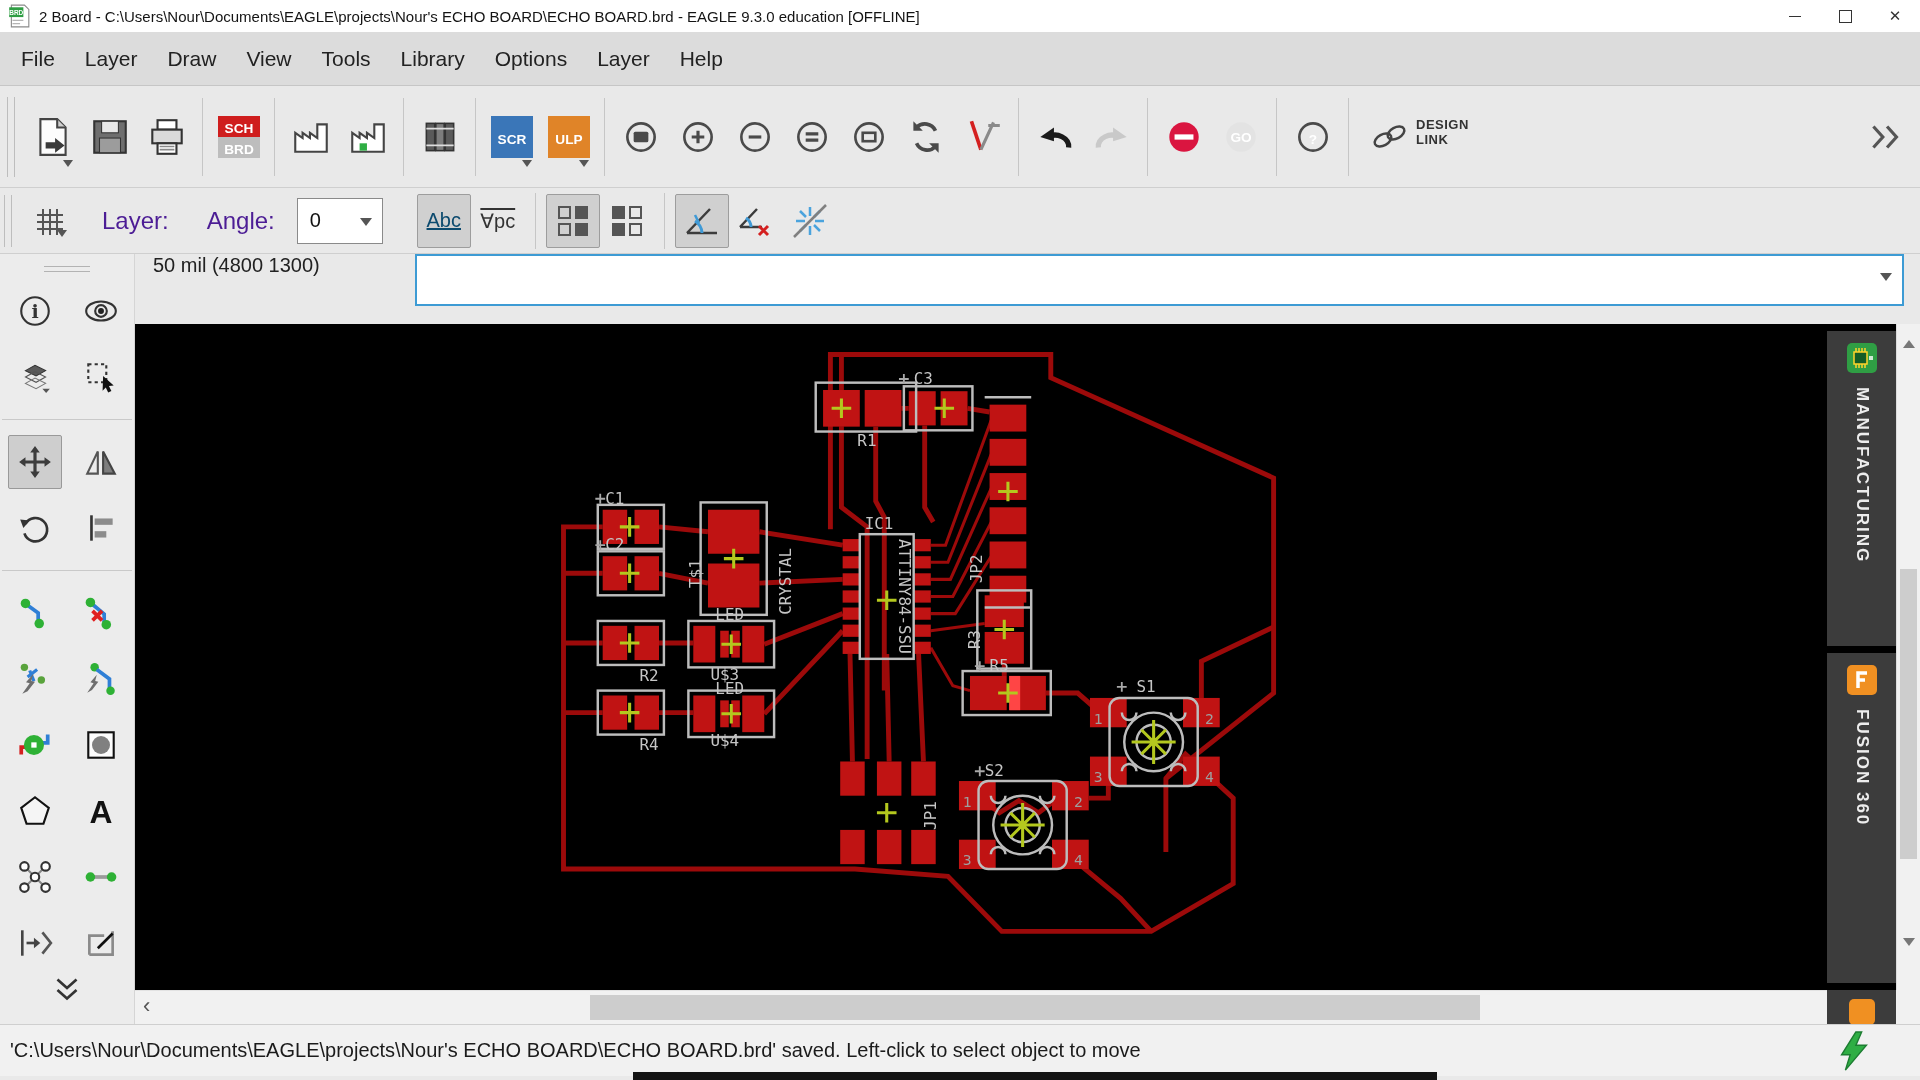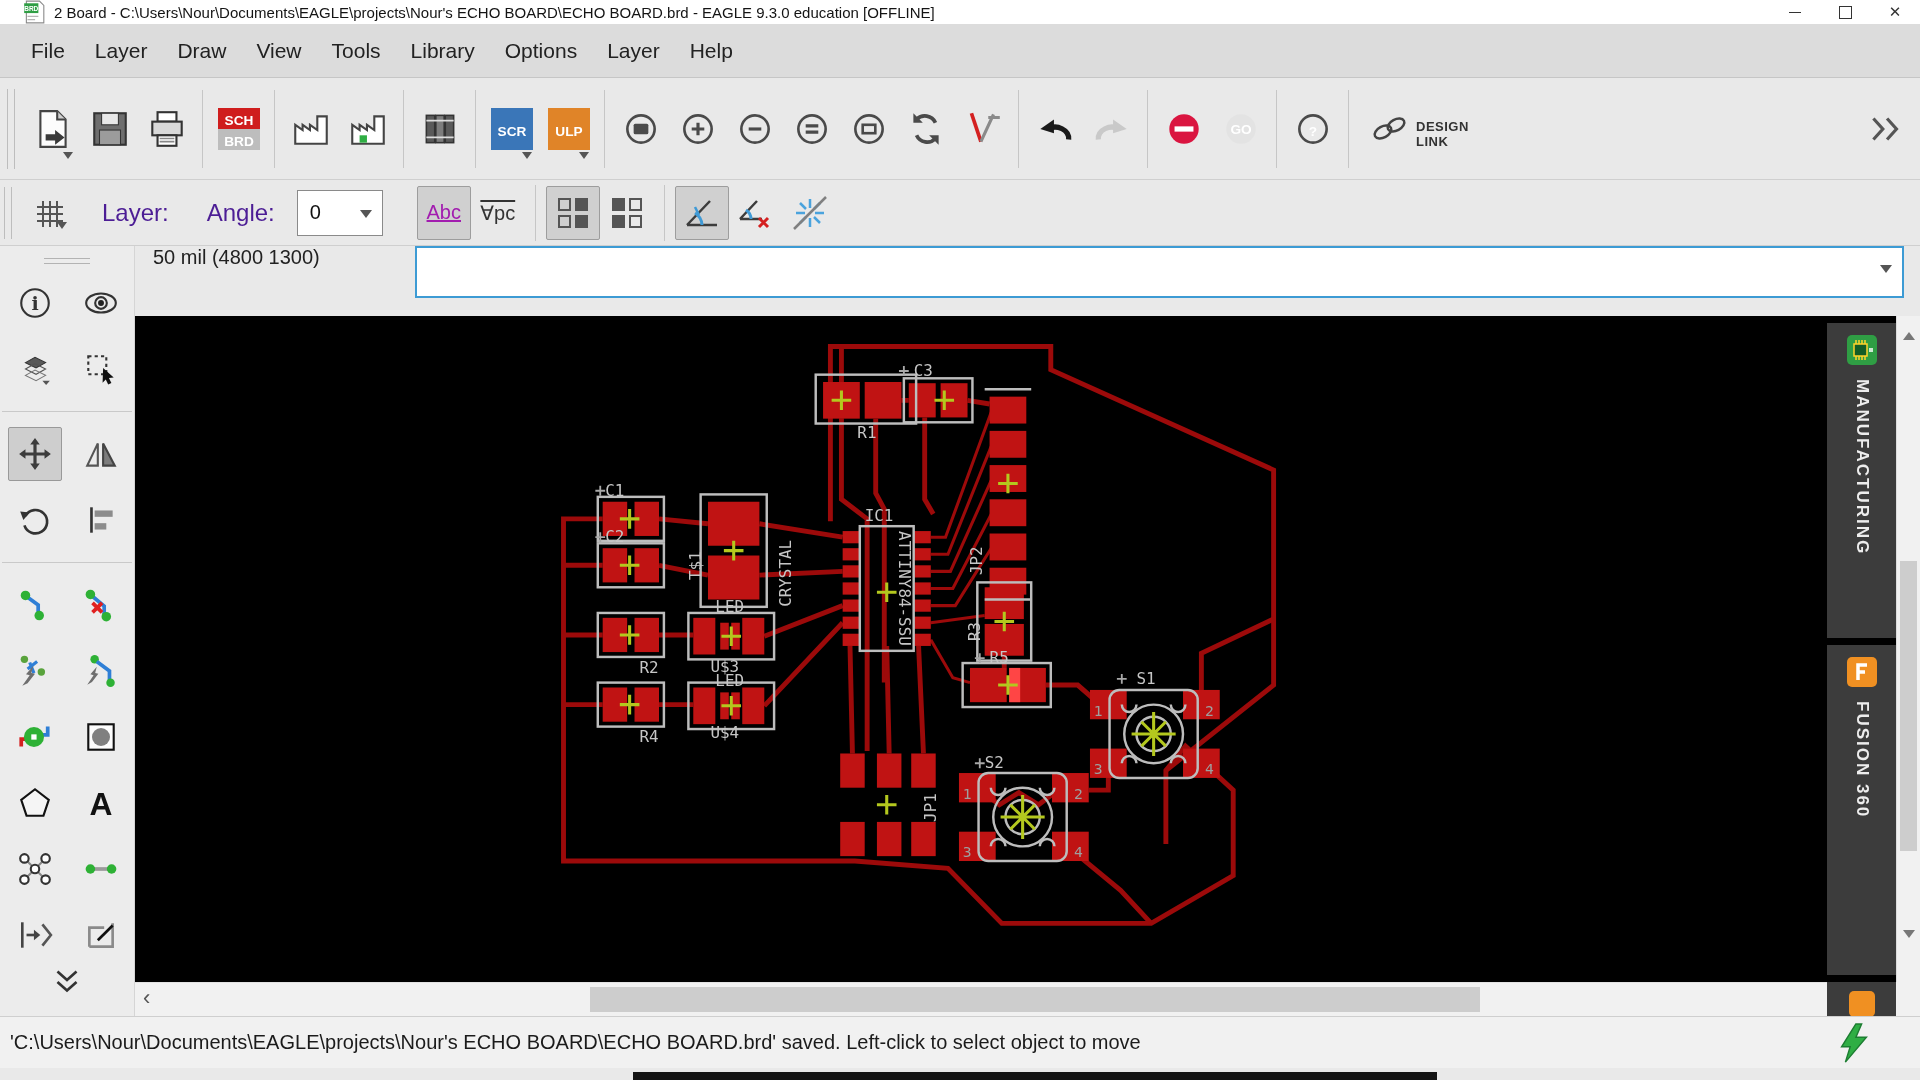--- a/index.html
+++ b/index.html
@@ -1,57 +1,57 @@
 <!DOCTYPE html>
 <html style="--copper: #9c0a0a; --pad: #c01313; --highlight: #ff4545; --silk: #bdbdbd; --crosshair: #b4c81e; --swatch: #a40000; --accent: #3d9bd4; --mfg: #2f9e44; --fusion: #f09022; --bolt: #2fae44;"><head>
 <meta charset="utf-8">
 <style>
   html,body{margin:0;padding:0}
   body{width:1920px;height:1080px;overflow:hidden;position:relative;background:#e9e9e9;
        font-family:"Liberation Sans",sans-serif;}
 
   
-  .titlebar{height:24px;background:#ffffff;display:flex;align-items:center;padding-left:23px;box-sizing:border-box}
+  .titlebar{height:32px;background:#ffffff;display:flex;align-items:center;padding-left:8px;box-sizing:border-box}
   .brd-icon{width:22px;height:24px;flex:0 0 auto}
   .title-text{font-size:15px;color:#141414;margin-left:9px;flex:1;white-space:nowrap;overflow:hidden}
   .win-controls{display:flex;height:100%}
   .win-btn{width:50px;display:flex;align-items:center;justify-content:center;color:#333;font-size:15px}
   .min-glyph{width:12px;height:0;border-top:1.5px solid #333}
   .max-glyph{width:11px;height:11px;border:1.5px solid #333}
 
   
-  .menubar{height:54px;background:#dcdcdc;display:flex;align-items:center;padding-left:16px;border-bottom:1px solid #c6c6c6;box-sizing:border-box}
+  .menubar{height:54px;background:#dcdcdc;display:flex;align-items:center;padding-left:6px;border-bottom:1px solid #c6c6c6;box-sizing:border-box}
   .menu-item{font-size:21px;color:#222;padding:0 15px}
 
   
   .toolbar1{height:102px;background:#e9e9e9;display:flex;align-items:center;padding-left:4px;border-bottom:1px solid #cfcfcf;box-sizing:border-box}
   .tbtn{width:57px;height:80px;display:flex;align-items:center;justify-content:center;position:relative;flex:0 0 auto}
   .tbtn svg{width:42px;height:42px}
   .sep{width:1px;height:78px;background:#c6c6c6;margin:0 7px;flex:0 0 auto}
   .grip{width:6px;height:80px;border-left:1px solid #bdbdbd;border-right:1px solid #bdbdbd;margin:0 9px 0 3px;flex:0 0 auto}
   .drop{position:absolute;bottom:5px;right:8px;width:0;height:0;border:5px solid transparent;border-top:7px solid #555}
   .badge-txt{font-family:"Liberation Sans",sans-serif;font-weight:bold;font-size:13px;fill:#fff;text-anchor:middle}
-  .design-link{display:flex;align-items:flex-end;margin-left:14px;flex:0 0 auto}
+  .design-link{display:flex;align-items:flex-start;margin-left:14px;flex:0 0 auto}
   .dl-text{display:flex;flex-direction:column;margin-left:6px}
   .dl-text span{font-size:13px;font-weight:bold;color:#333;letter-spacing:.5px;line-height:15px}
   .more-btn{margin-left:auto;margin-right:6px}
 
   .toolbar2{height:66px;background:#e9e9e9;display:flex;align-items:center;border-bottom:1px solid #cfcfcf;box-sizing:border-box}
   .grip2{width:6px;height:52px;border-left:1px solid #bdbdbd;border-right:1px solid #bdbdbd;margin:0 10px 0 4px}
   .sqbtn{width:52px;height:52px;display:flex;align-items:center;justify-content:center;border:1px solid transparent;border-radius:2px;position:relative;flex:0 0 auto}
   .sqbtn svg{width:40px;height:40px}
   .sqbtn.active{background:#d0d0d0;border-color:#9d9d9d}
   .label20{font-size:24px;color:#4c1d95;white-space:nowrap}
   .select{height:46px;background:#fff;border:1px solid #8a8a8a;display:flex;align-items:center;padding:0 12px;position:relative;box-sizing:border-box}
   .layer-select{width:280px;margin-left:26px}
   .angle-select{width:86px;margin-left:22px}
   .swatch{width:30px;height:26px;background:var(--swatch);margin-right:18px;flex:0 0 auto}
   .sel-text{font-size:20px;color:#111}
   .sel-arrow{position:absolute;right:10px;top:19px;width:0;height:0;border:6px solid transparent;border-top:8px solid #555}
-  .abc-label{font-size:20px;color:#a21caf;text-decoration:underline}
+  .abc-label{font-size:20px;color:#0c4a6e;text-decoration:underline}
   .vpc-label{font-size:20px;color:#333;text-decoration:overline}
   .sep2{width:1px;height:56px;background:#c6c6c6;margin:0 10px}
 
   
   .coordbar{height:70px;background:#e9e9e9;display:flex;align-items:flex-start;box-sizing:border-box}
   .pos-text{font-size:20px;color:#222;padding-left:18px;width:262px;flex:0 0 auto;white-space:nowrap}
   .cmd-box{flex:1;height:52px;background:#fff;border:2px solid var(--accent);margin-right:16px;display:flex;align-items:center;position:relative;box-sizing:border-box}
   .cmd-input{flex:1;border:none;outline:none;font-size:20px;padding:0 10px;font-family:"Liberation Sans",sans-serif;background:transparent}
   .cmd-arrow{width:0;height:0;border:6px solid transparent;border-top:8px solid #555;margin-right:10px}
 

